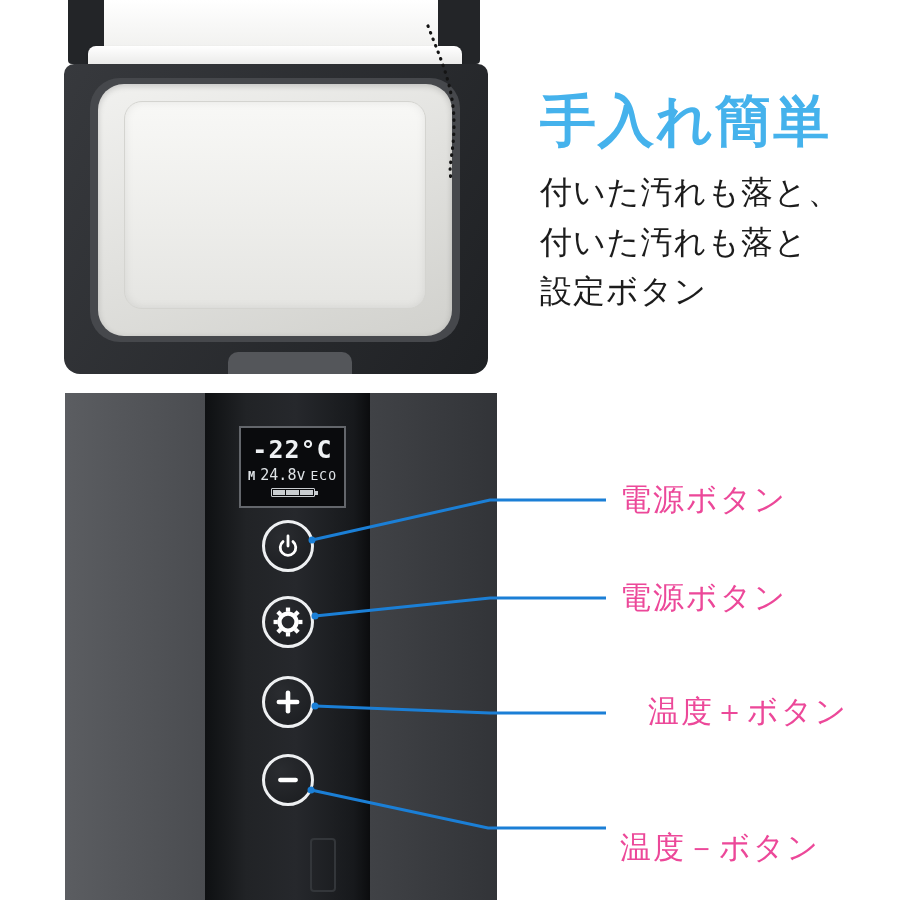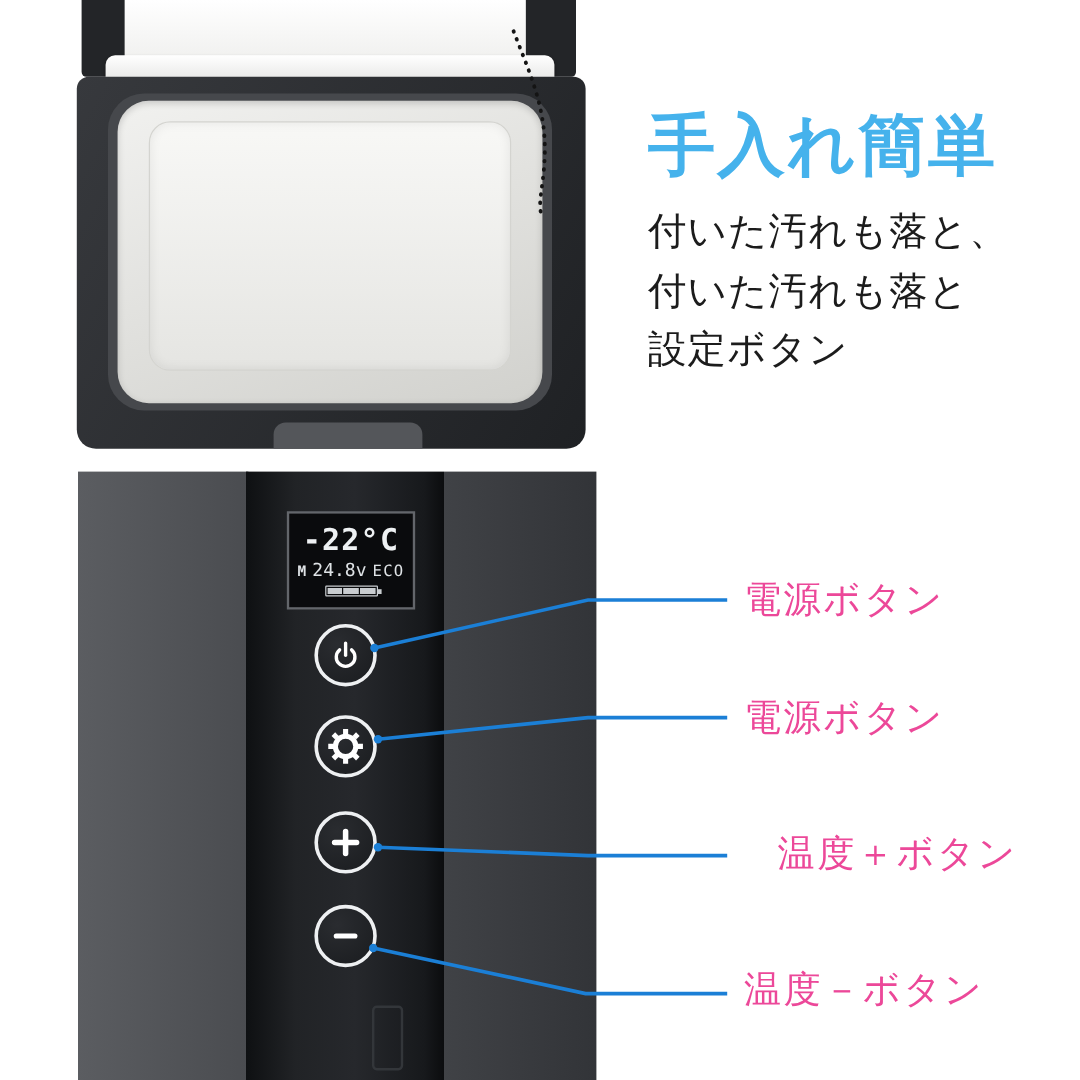--- a/index.html
+++ b/index.html
@@ -43,21 +43,21 @@
   .btn-plus{top:676px;}
   .btn-minus{top:754px;}
   .slot{position:absolute;left:310px;top:838px;width:22px;height:50px;border:2px solid #33363a;border-radius:4px;}
 
   
   .callout-svg{position:absolute;left:0;top:0;pointer-events:none;z-index:5;}
   .callout-label{position:absolute;left:620px;transform:translateY(-50%);font-size:31px;color:#ec4899;letter-spacing:2px;z-index:6;white-space:nowrap;}
   .cl-0{top:500px;}
   .cl-1{top:598px;}
   .cl-2{top:712px;margin-left:28px;}
-  .cl-3{top:825px;}
+  .cl-3{top:848px;}
 </style>
 </head>
 <body>
 
 <div class="canvas">
 
   <div class="lid-left"></div>
   <div class="lid-right"></div>
   <div class="lid-inner"></div>
   <div class="lid-front"></div>

